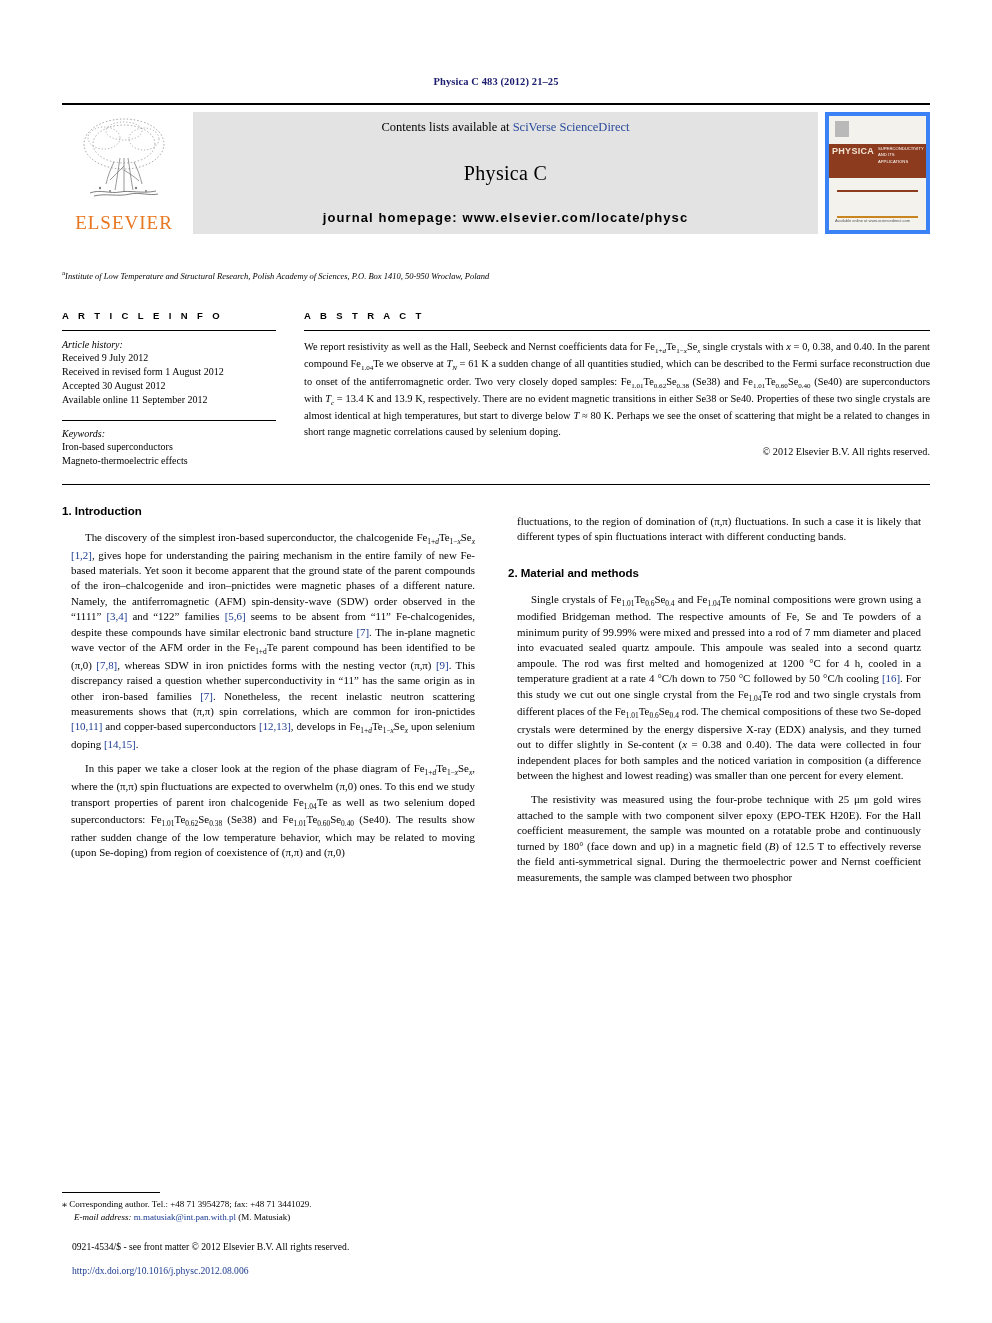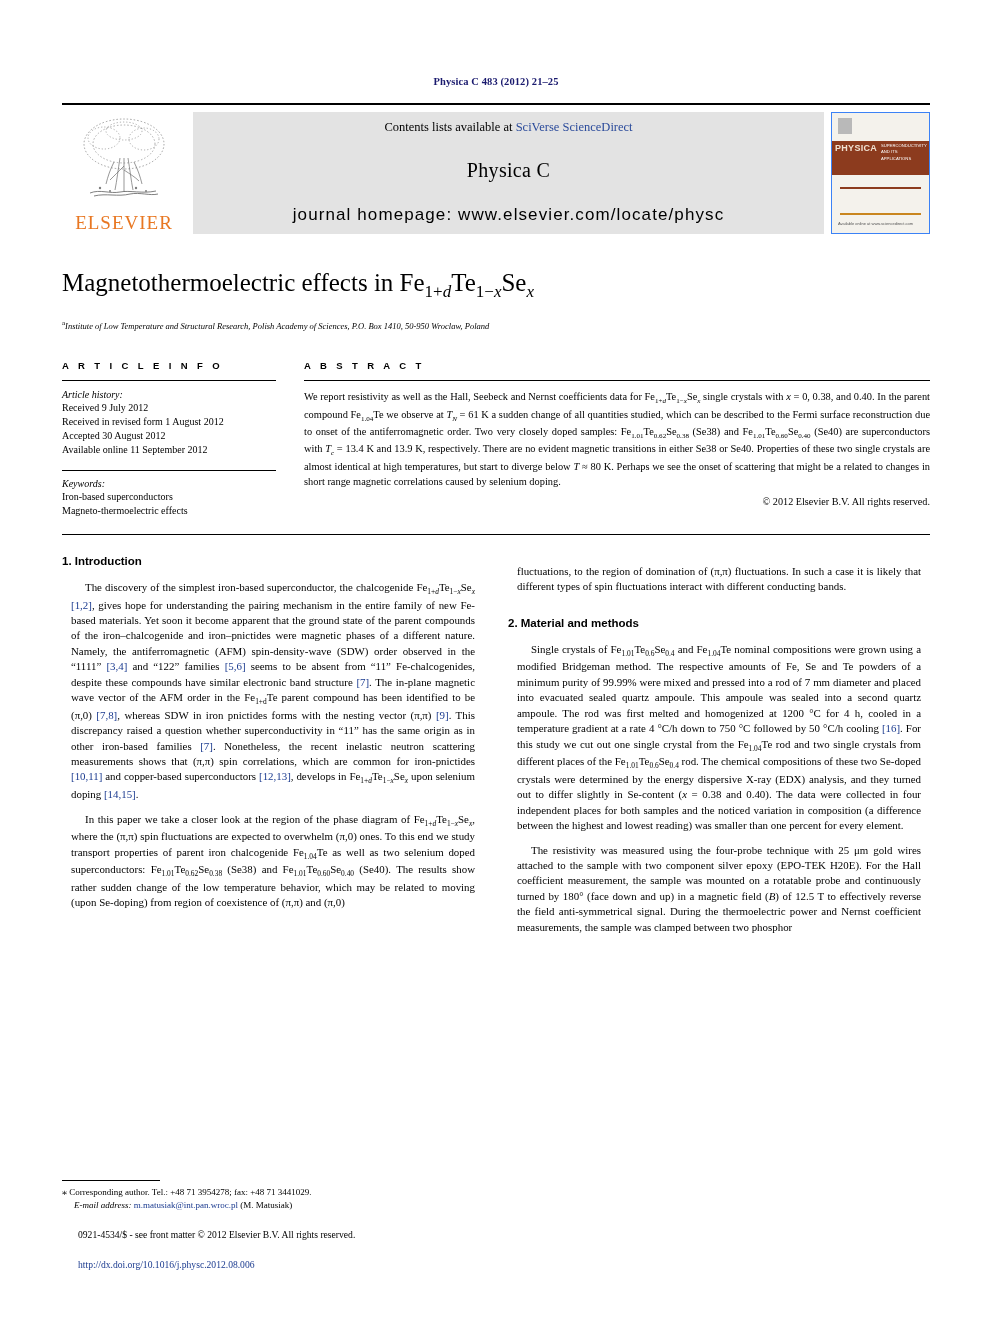--- a/index.html
+++ b/index.html
@@ -77,28 +77,29 @@
   .contents-line .sd {
     color: #2b4b9b;
   }
   .journal-title {
     font-size: 20px;
     line-height: 1;
     font-family: "Liberation Serif", serif;
     letter-spacing: .3px;
   }
   .homepage-line {
-    font-size: 17px;
+    font-size: 13px;
     letter-spacing: 1.1px;
     font-family: "Liberation Sans", sans-serif;
+    font-weight: bold;
   }
   .cover-thumb {
     flex: 0 0 97px;
     width: 97px;
-    border: 1px solid #3b82f6;
+    border: 4px solid #3b82f6;
     background: #f4f2ec;
     position: relative;
     overflow: hidden;
   }
   .cv-head {
     position:absolute; top:5px; left:6px; width:14px; height:16px;
     background:#b9b9b9;
   }
   .cv-band {
     position:absolute; top:28px; left:0; right:0; height:34px;
@@ -232,21 +233,21 @@
     margin: 0;
     padding-left: 12px;
     text-indent: -12px;
   }
   .fn-line .star { font-size: 10px; }
   .fn-em { font-style: italic; }
   .issn-block { margin-top: 16px; }
   .issn-line {
     font-size: 9.6px;
     line-height: 1.4;
-    margin: 16px;
+    margin: 10px;
   }
   sub { font-size: .68em; }
   sup { font-size: .68em; }
   .ital { font-style: italic; }
 </style>
 </head>
 <body>
 
 <div class="page">
 
@@ -295,21 +296,20 @@
         <div class="cv-word">PHYSICA</div>
       </div>
       <div class="cv-sub">SUPERCONDUCTIVITY AND ITS APPLICATIONS</div>
       <div class="cv-rule" style="top:74px;"></div>
       <div class="cv-rule" style="top:100px;background:#c9861f;"></div>
       <div class="cv-foot">Available online at www.sciencedirect.com</div>
     </div>
   </div>
 
   <div class="title-block">
-    <h1 class="paper-title">Magnetothermoelectric effects in Fe<sub>1+<span class="ital">d</span></sub>Te<sub>1−<span class="ital">x</span></sub>Se<sub><span class="ital">x</span></sub></h1>
 
 
     <p class="affil"><sup>a</sup><span>Institute of Low Temperature and Structural Research, Polish Academy of Sciences, P.O. Box 1410, 50-950 Wroclaw, Poland</span></p>
   </div>
 
   <div class="info-abstract">
 
     <div class="col-info">
       <div class="sec-head">A R T I C L E   I N F O</div>
       <hr class="hr-thin">
@@ -354,21 +354,21 @@
 
       <p class="body">Single crystals of Fe<sub>1.01</sub>Te<sub>0.6</sub>Se<sub>0.4</sub> and Fe<sub>1.04</sub>Te nominal compositions were grown using a modified Bridgeman method. The respective amounts of Fe, Se and Te powders of a minimum purity of 99.99% were mixed and pressed into a rod of 7 mm diameter and placed into evacuated sealed quartz ampoule. This ampoule was sealed into a second quartz ampoule. The rod was first melted and homogenized at 1200 °C for 4 h, cooled in a temperature gradient at a rate 4 °C/h down to 750 °C followed by 50 °C/h cooling <span class="ref">[16]</span>. For this study we cut out one single crystal from the Fe<sub>1.04</sub>Te rod and two single crystals from different places of the Fe<sub>1.01</sub>Te<sub>0.6</sub>Se<sub>0.4</sub> rod. The chemical compositions of these two Se-doped crystals were determined by the energy dispersive X-ray (EDX) analysis, and they turned out to differ slightly in Se-content (<span class="ital">x</span> = 0.38 and 0.40). The data were collected in four independent places for both samples and the noticed variation in composition (a difference between the highest and lowest reading) was smaller than one percent for every element.</p>
 
       <p class="body">The resistivity was measured using the four-probe technique with 25 μm gold wires attached to the sample with two component silver epoxy (EPO-TEK H20E). For the Hall coefficient measurement, the sample was mounted on a rotatable probe and continuously turned by 180° (face down and up) in a magnetic field (<span class="ital">B</span>) of 12.5 T to effectively reverse the field anti-symmetrical signal. During the thermoelectric power and Nernst coefficient measurements, the sample was clamped between two phosphor</p>
     </div>
   </div>
 
   <div class="footnote-area">
     <hr class="fn-rule">
     <p class="fn-line"><span class="star">⁎</span> <span>Corresponding author. Tel.: +48 71 3954278; fax: +48 71 3441029.</span></p>
-    <p class="fn-line" style="padding-left:12px;text-indent:0;"><span class="fn-em">E-mail address:</span> <span class="lnk">m.matusiak@int.pan.wroc.pl</span> <span>(M. Matusiak)</span></p>
+    <p class="fn-line" style="padding-left:12px;text-indent:0;"><span class="fn-em">E-mail address:</span> <span class="lnk">m.matusiak@int.pan.with.pl</span> <span>(M. Matusiak)</span></p>
 
     <div class="issn-block">
       <p class="issn-line">0921-4534/$ - see front matter © 2012 Elsevier B.V. All rights reserved.</p>
       <p class="issn-line lnk">http://dx.doi.org/10.1016/j.physc.2012.08.006</p>
     </div>
   </div>
 
 </div>
 
 </body></html>

